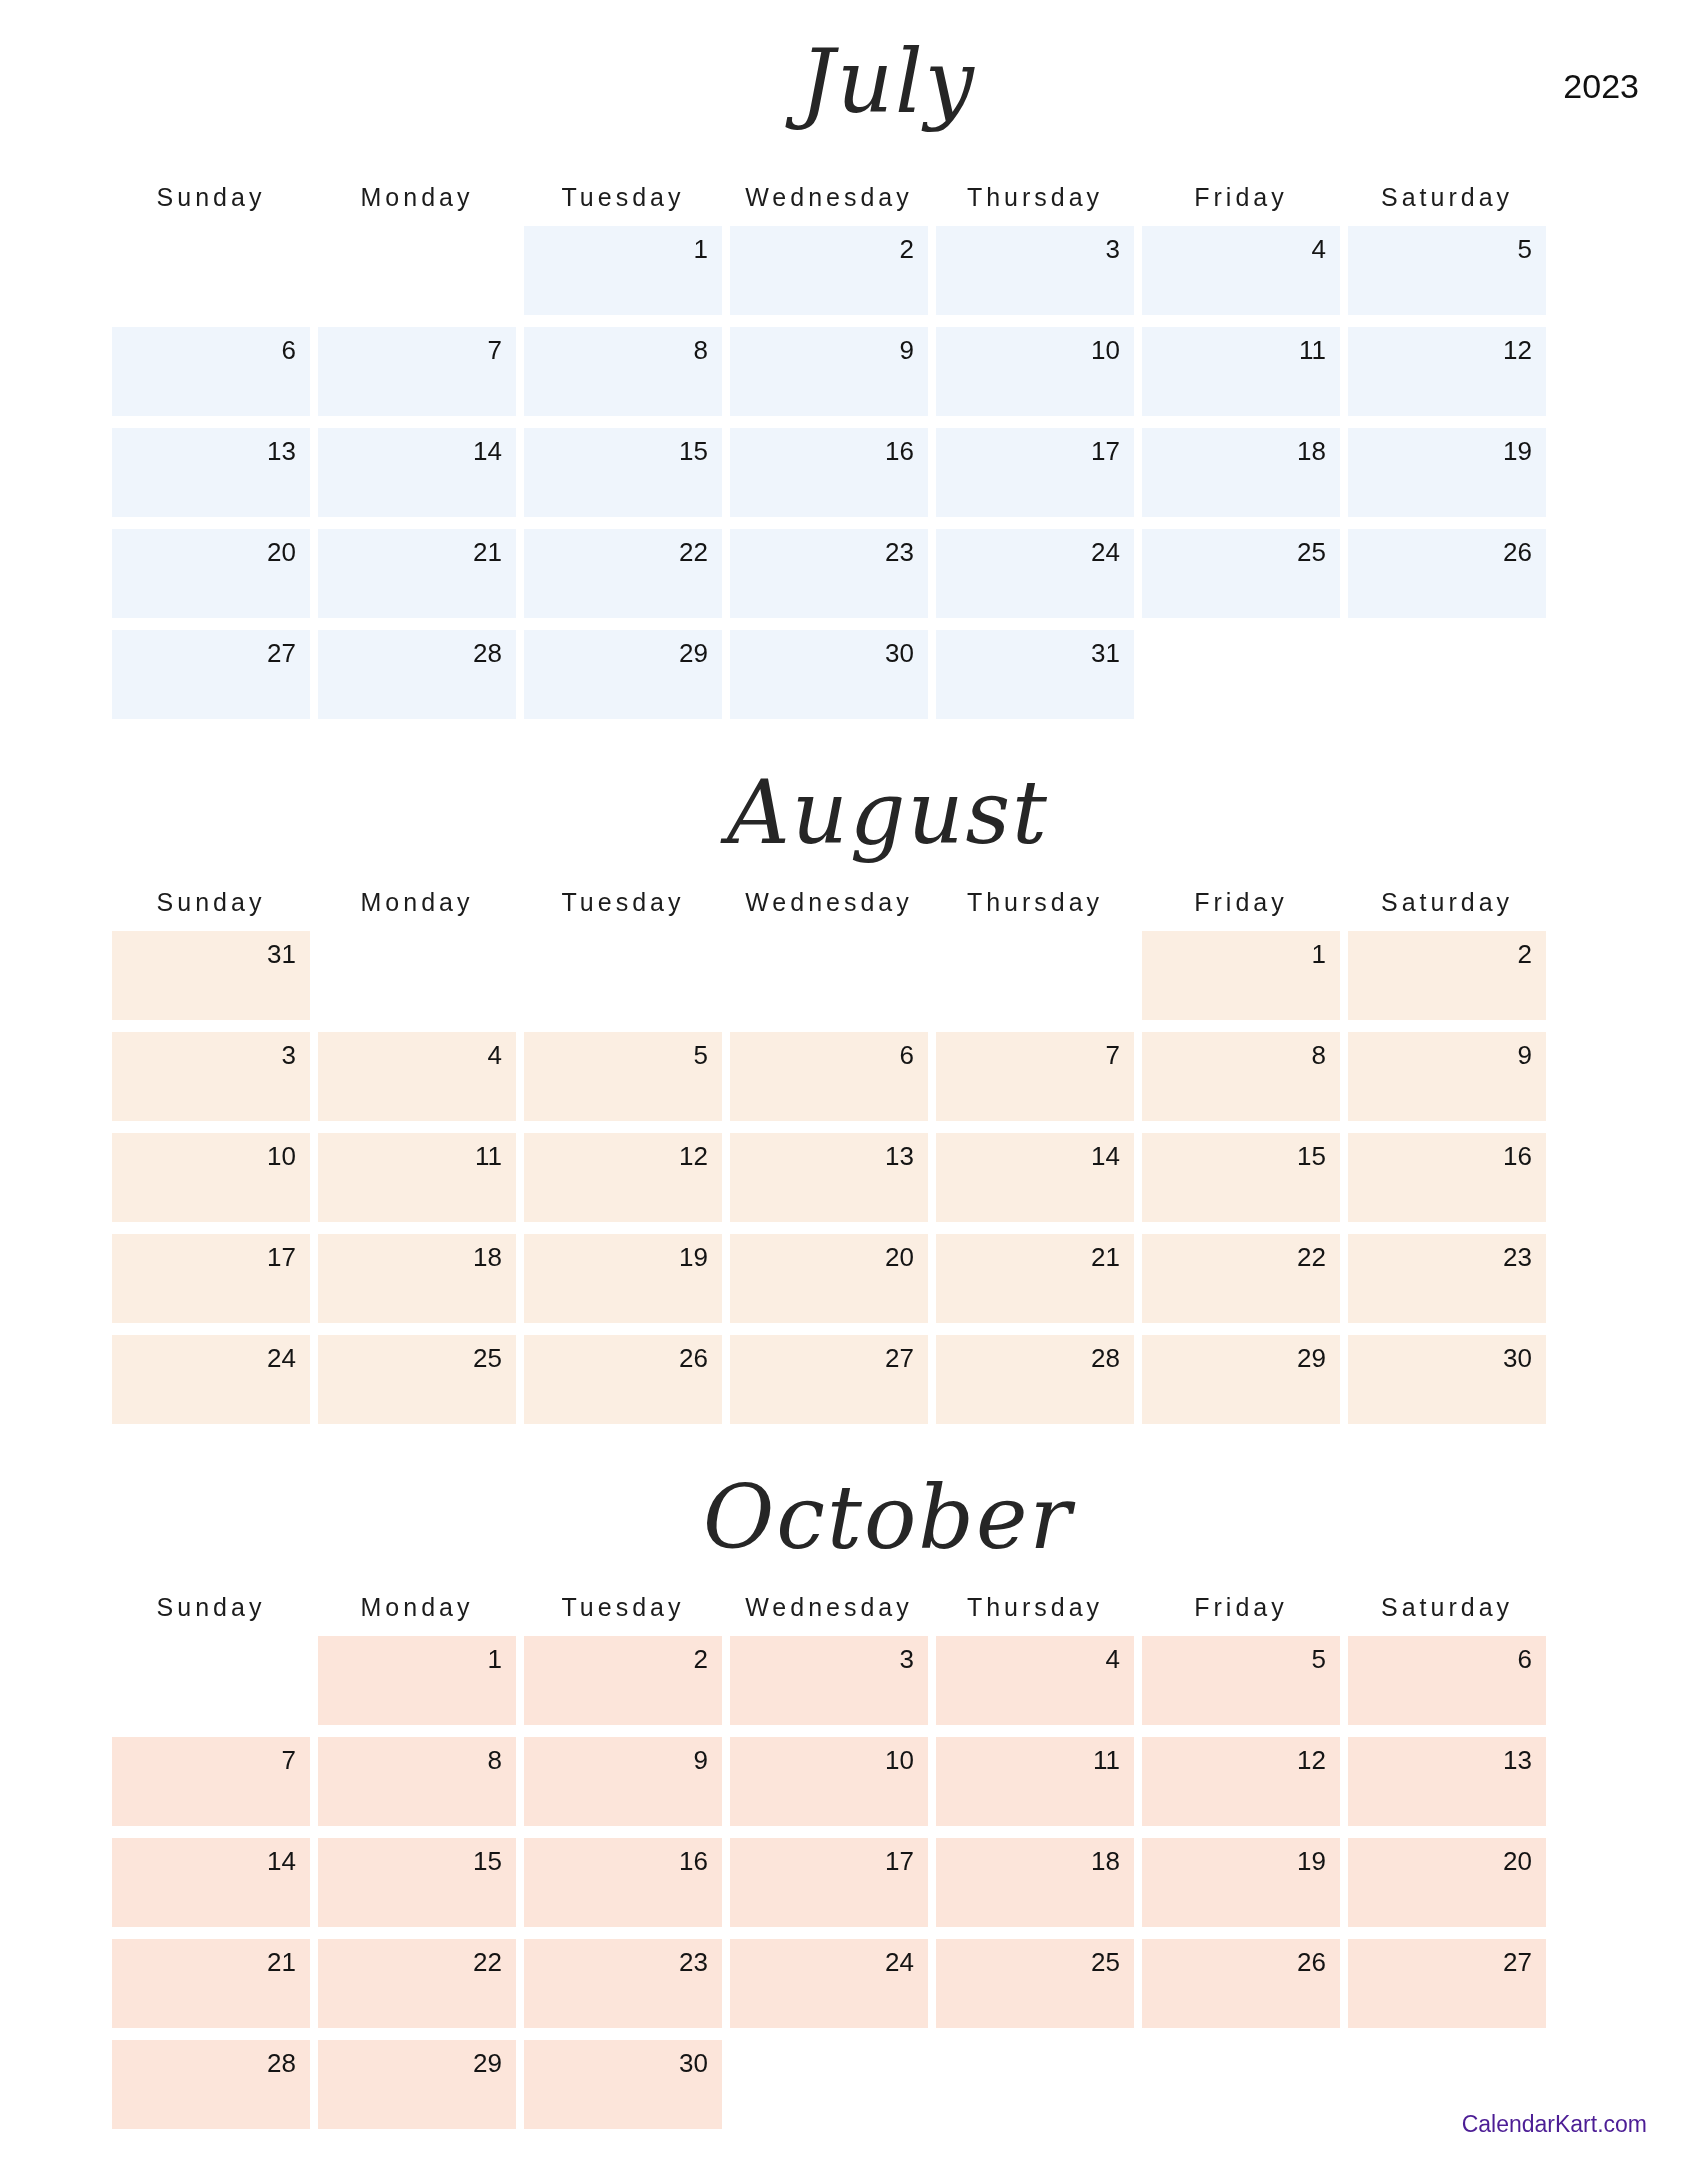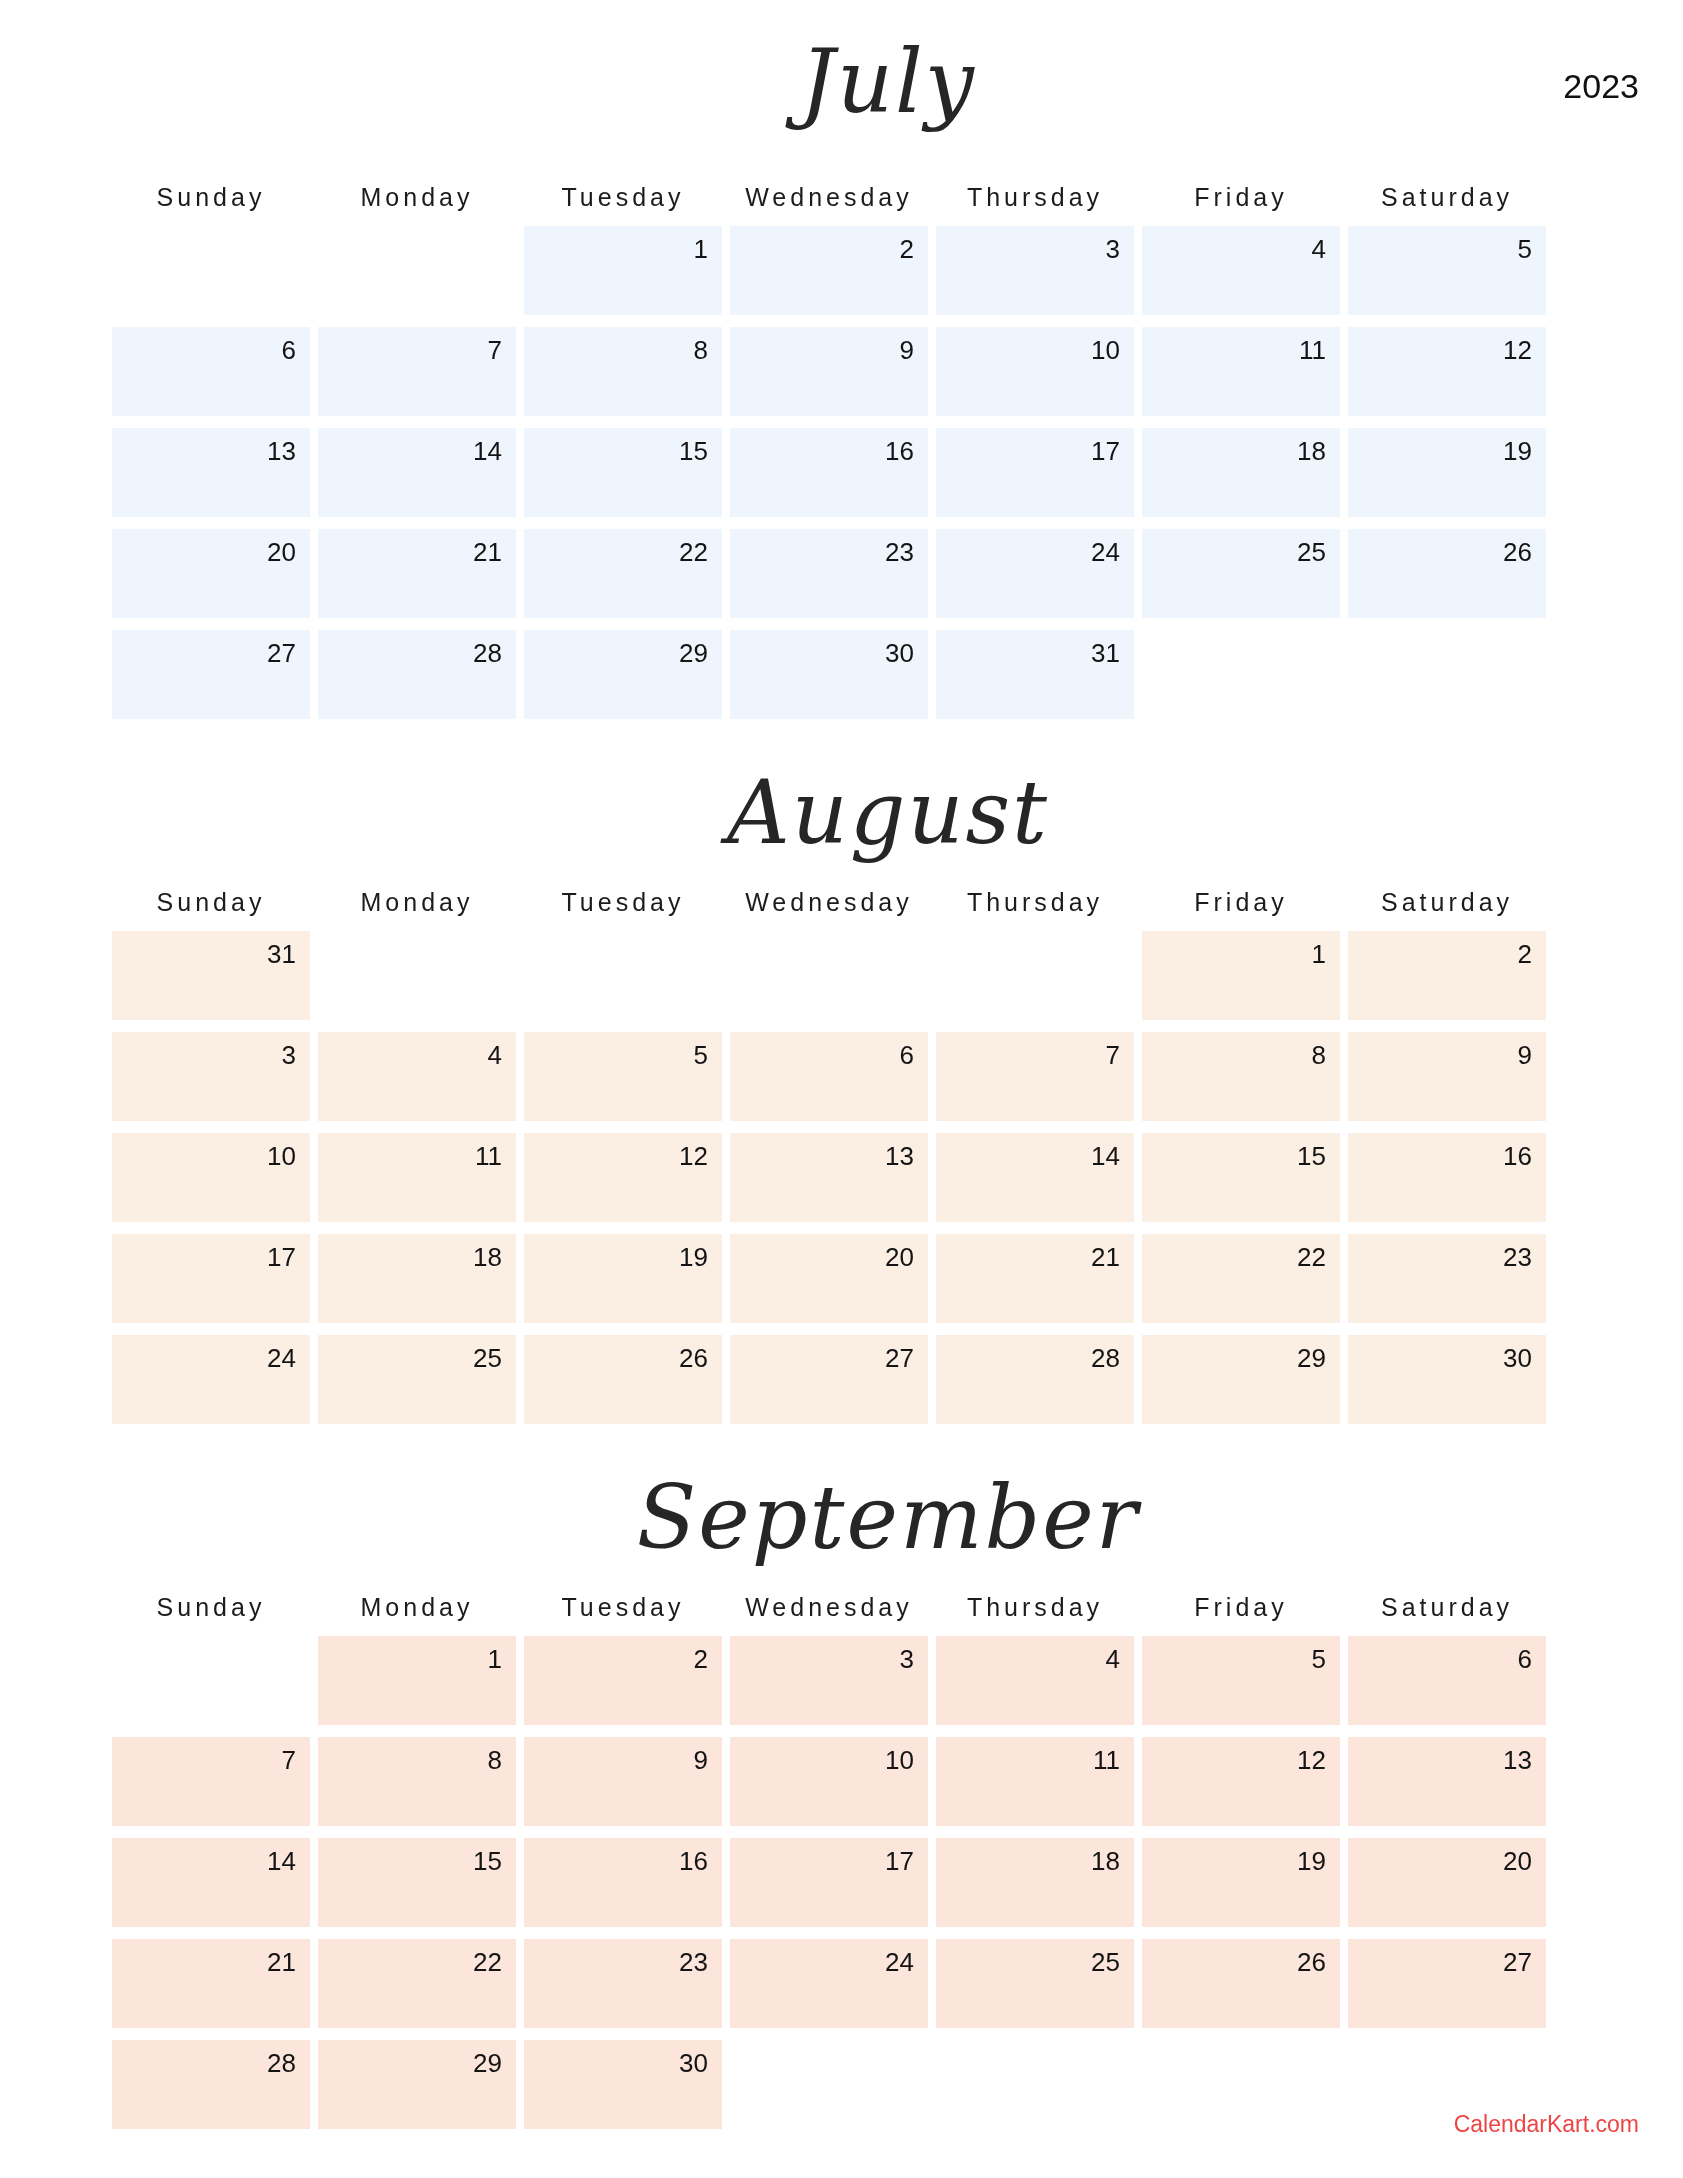--- a/index.html
+++ b/index.html
@@ -66,23 +66,23 @@
   .day-number {
     position: absolute;
     top: 8px;
     right: 14px;
     font-size: 26px;
     color: #141414;
   }
   .footer {
     position: absolute;
     top: 2111px;
-    right: 44px;
+    right: 36px;
     font-size: 23px;
-    color: #ef4444;
+    color: #4c1d95;
   }
 </style>
 </head>
 <body>
 
 <div>
   <div class="year">2023</div>
   <main class="content" id="months-root">
   <section class="month">
     <h1 class="month-title">July</h1>
@@ -302,21 +302,21 @@
           <div class="cell filled" style="background: rgb(251, 238, 226);">
             <span class="day-number">29</span>
           </div>
           <div class="cell filled" style="background: rgb(251, 238, 226);">
             <span class="day-number">30</span>
           </div>
         </div>
   </section>
 
   <section class="month">
-    <h1 class="month-title">September</h1>
+    <h1 class="month-title">October</h1>
     <div class="weekday-row">
           <div class="weekday">Sunday</div>
           <div class="weekday">Monday</div>
           <div class="weekday">Tuesday</div>
           <div class="weekday">Wednesday</div>
           <div class="weekday">Thursday</div>
           <div class="weekday">Friday</div>
           <div class="weekday">Saturday</div>
         </div>
     <div class="day-grid">

